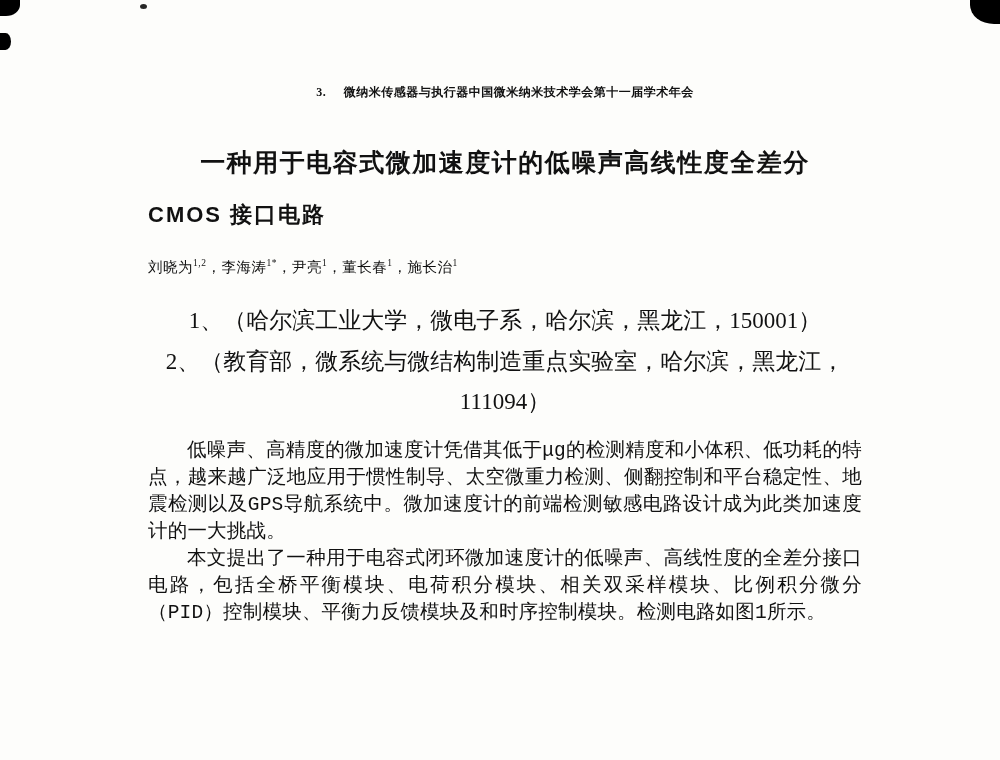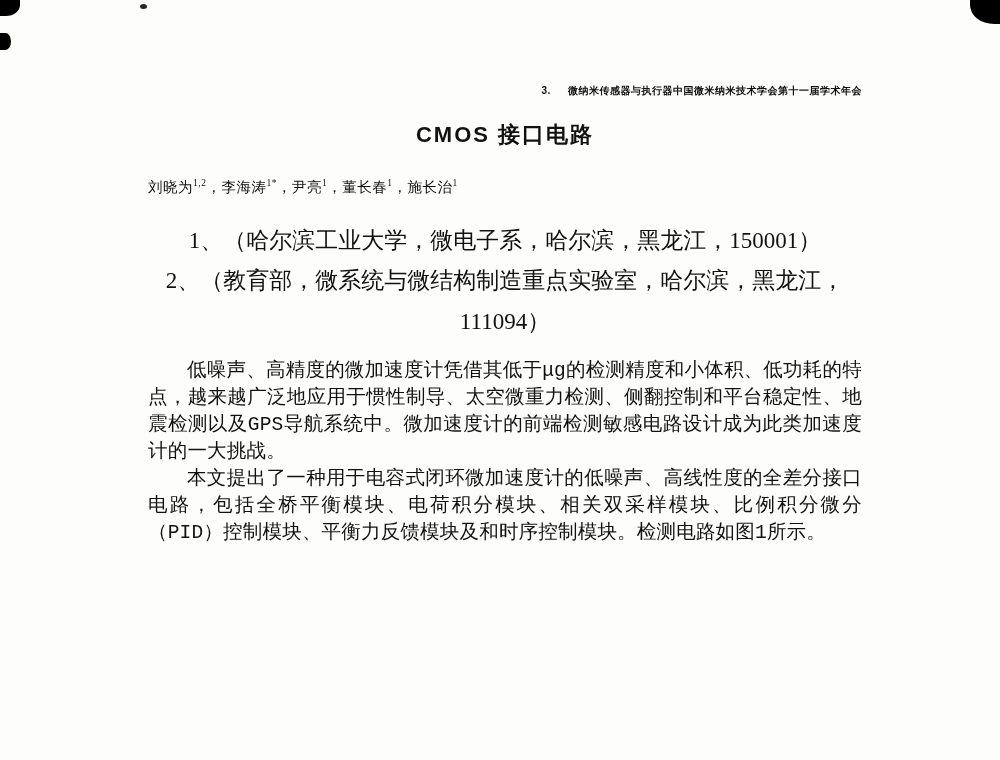--- a/index.html
+++ b/index.html
@@ -29,41 +29,40 @@
 
   .content {
     position: absolute;
     left: 148px;
     right: 138px;
     top: 84px;
   }
 
   .running-head {
     display: flex;
-    justify-content: flex-end;
+    justify-content: center;
     align-items: baseline;
-    font-size: 10px;
+    font-size: 12px;
     font-weight: bold;
-    font-family: Liberation Sans, sans-serif;
+    font-family: Liberation Serif, serif;
     letter-spacing: .5px;
   }
   .running-head .left .num { margin-right: 14px; }
 
   .title {
     margin-top: 46px;
     text-align: center;
     font-family: "Liberation Sans", "DejaVu Sans", sans-serif;
     font-weight: bold;
     font-size: 25px;
     letter-spacing: 1.5px;
     line-height: 1.25;
   }
   .title-2 {
     margin-top: 22px;
-    text-align: center;
     font-family: "Liberation Sans", "DejaVu Sans", sans-serif;
     font-weight: bold;
     font-size: 22px;
     letter-spacing: 2px;
   }
 
   .authors {
     margin-top: 28px;
     text-align: left;
     font-size: 14.5px;
@@ -111,20 +110,21 @@
   <div class="content">
 
     <div class="running-head">
       <div class="left">
         <span class="num">3.</span>
         <span>微纳米传感器与执行器</span>
       </div>
       <div class="right">中国微米纳米技术学会第十一届学术年会</div>
     </div>
 
+    <div class="title">一种用于电容式微加速度计的低噪声高线性度全差分</div>
     <div class="title-2">CMOS 接口电路</div>
 
     <div class="authors">
       <span><span>刘晓为</span><sup>1,2</sup><span>，</span></span><span><span>李海涛</span><sup>1*</sup><span>，</span></span><span><span>尹亮</span><sup>1</sup><span>，</span></span><span><span>董长春</span><sup>1</sup><span>，</span></span><span><span>施长治</span><sup>1</sup><span></span></span>
     </div>
 
     <div class="affiliations">
       <div>1、（哈尔滨工业大学，微电子系，哈尔滨，黑龙江，150001）</div>
       <div>2、（教育部，微系统与微结构制造重点实验室，哈尔滨，黑龙江，111094）</div>
     </div>

